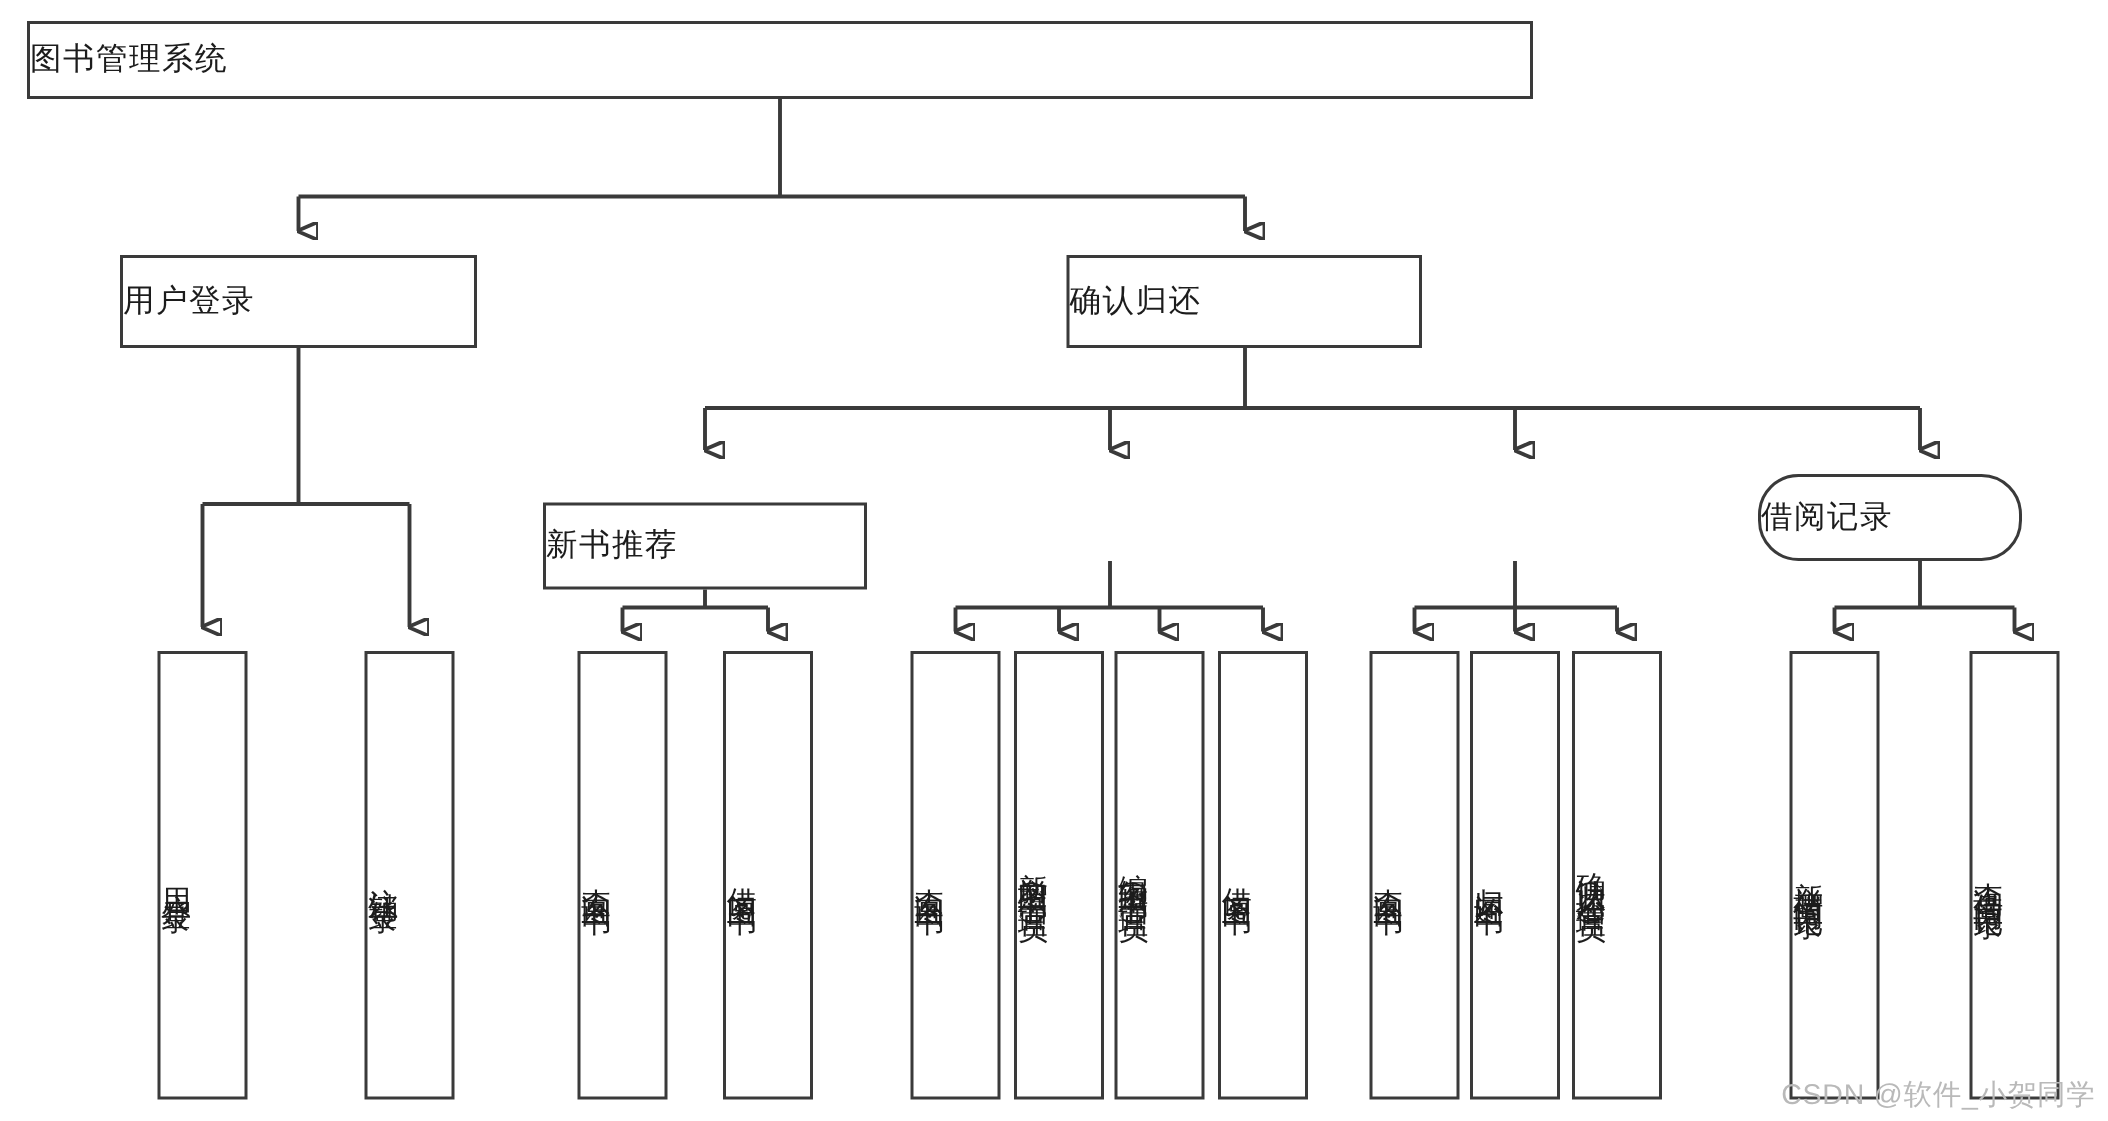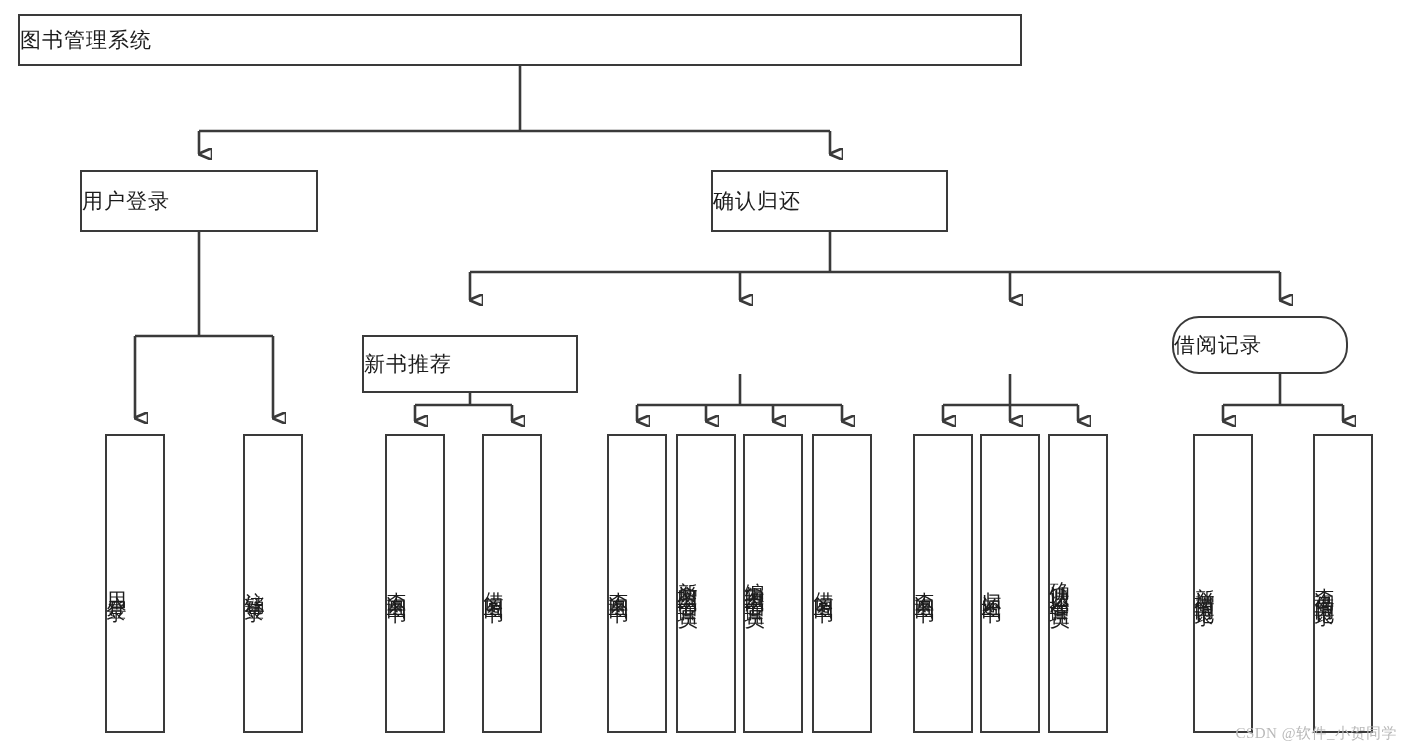--- a/index.html
+++ b/index.html
@@ -27,25 +27,24 @@
     font-size:20px;
     letter-spacing:4px;
     line-height:1;
   }
   svg.conn{position:absolute;left:0;top:0;width:1405px;height:747px;pointer-events:none;}
   svg.conn line, svg.conn path{stroke:#3a3a3a;stroke-width:2.6;fill:none;}
   .watermark{
     position:absolute;
     right:8px;
     bottom:4px;
-    font-size:15px;
+    font-size:19px;
     color:#b9b9b9;
     letter-spacing:.5px;
     white-space:nowrap;
-    font-family:Liberation Serif, serif;
   }
 </style>
 </head>
 <body>
 
 <div id="canvas">
 
   <svg class="conn" viewBox="0 0 1405 747">
     <defs>
       <marker id="ah" viewBox="0 0 12 14" refX="6" refY="13" markerWidth="12" markerHeight="14" orient="auto-start-reverse" markerUnits="userSpaceOnUse">

